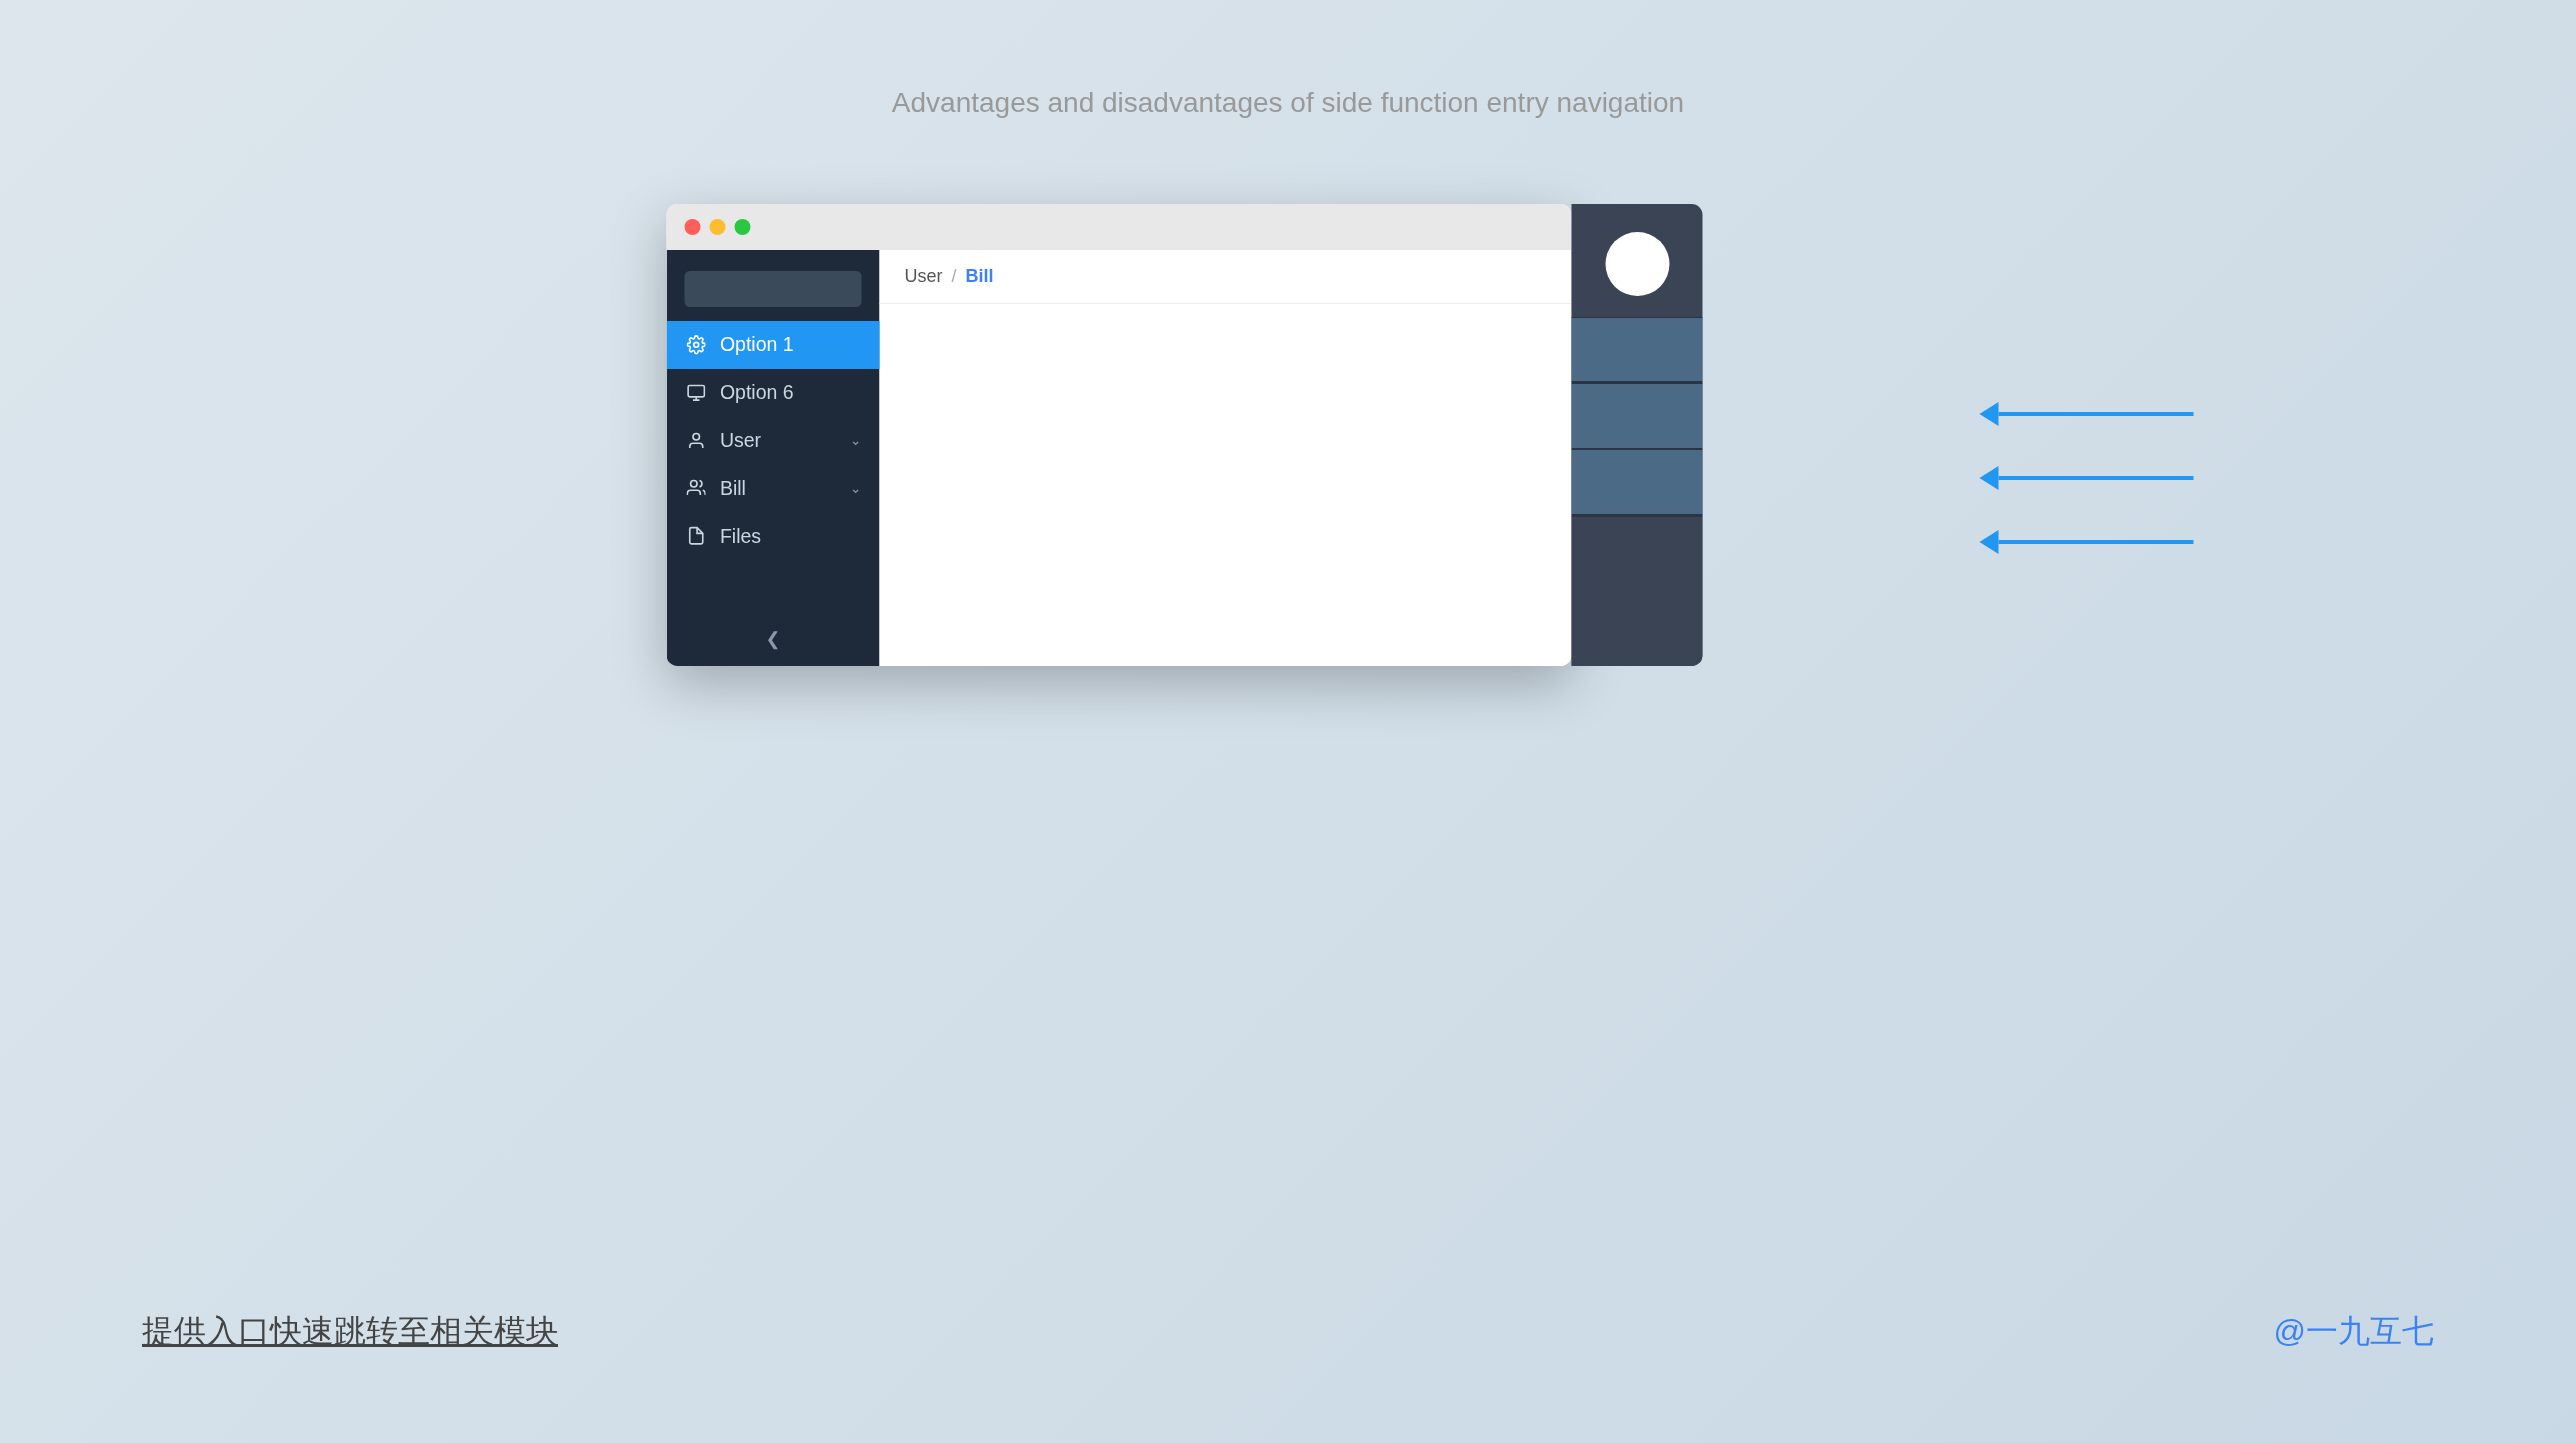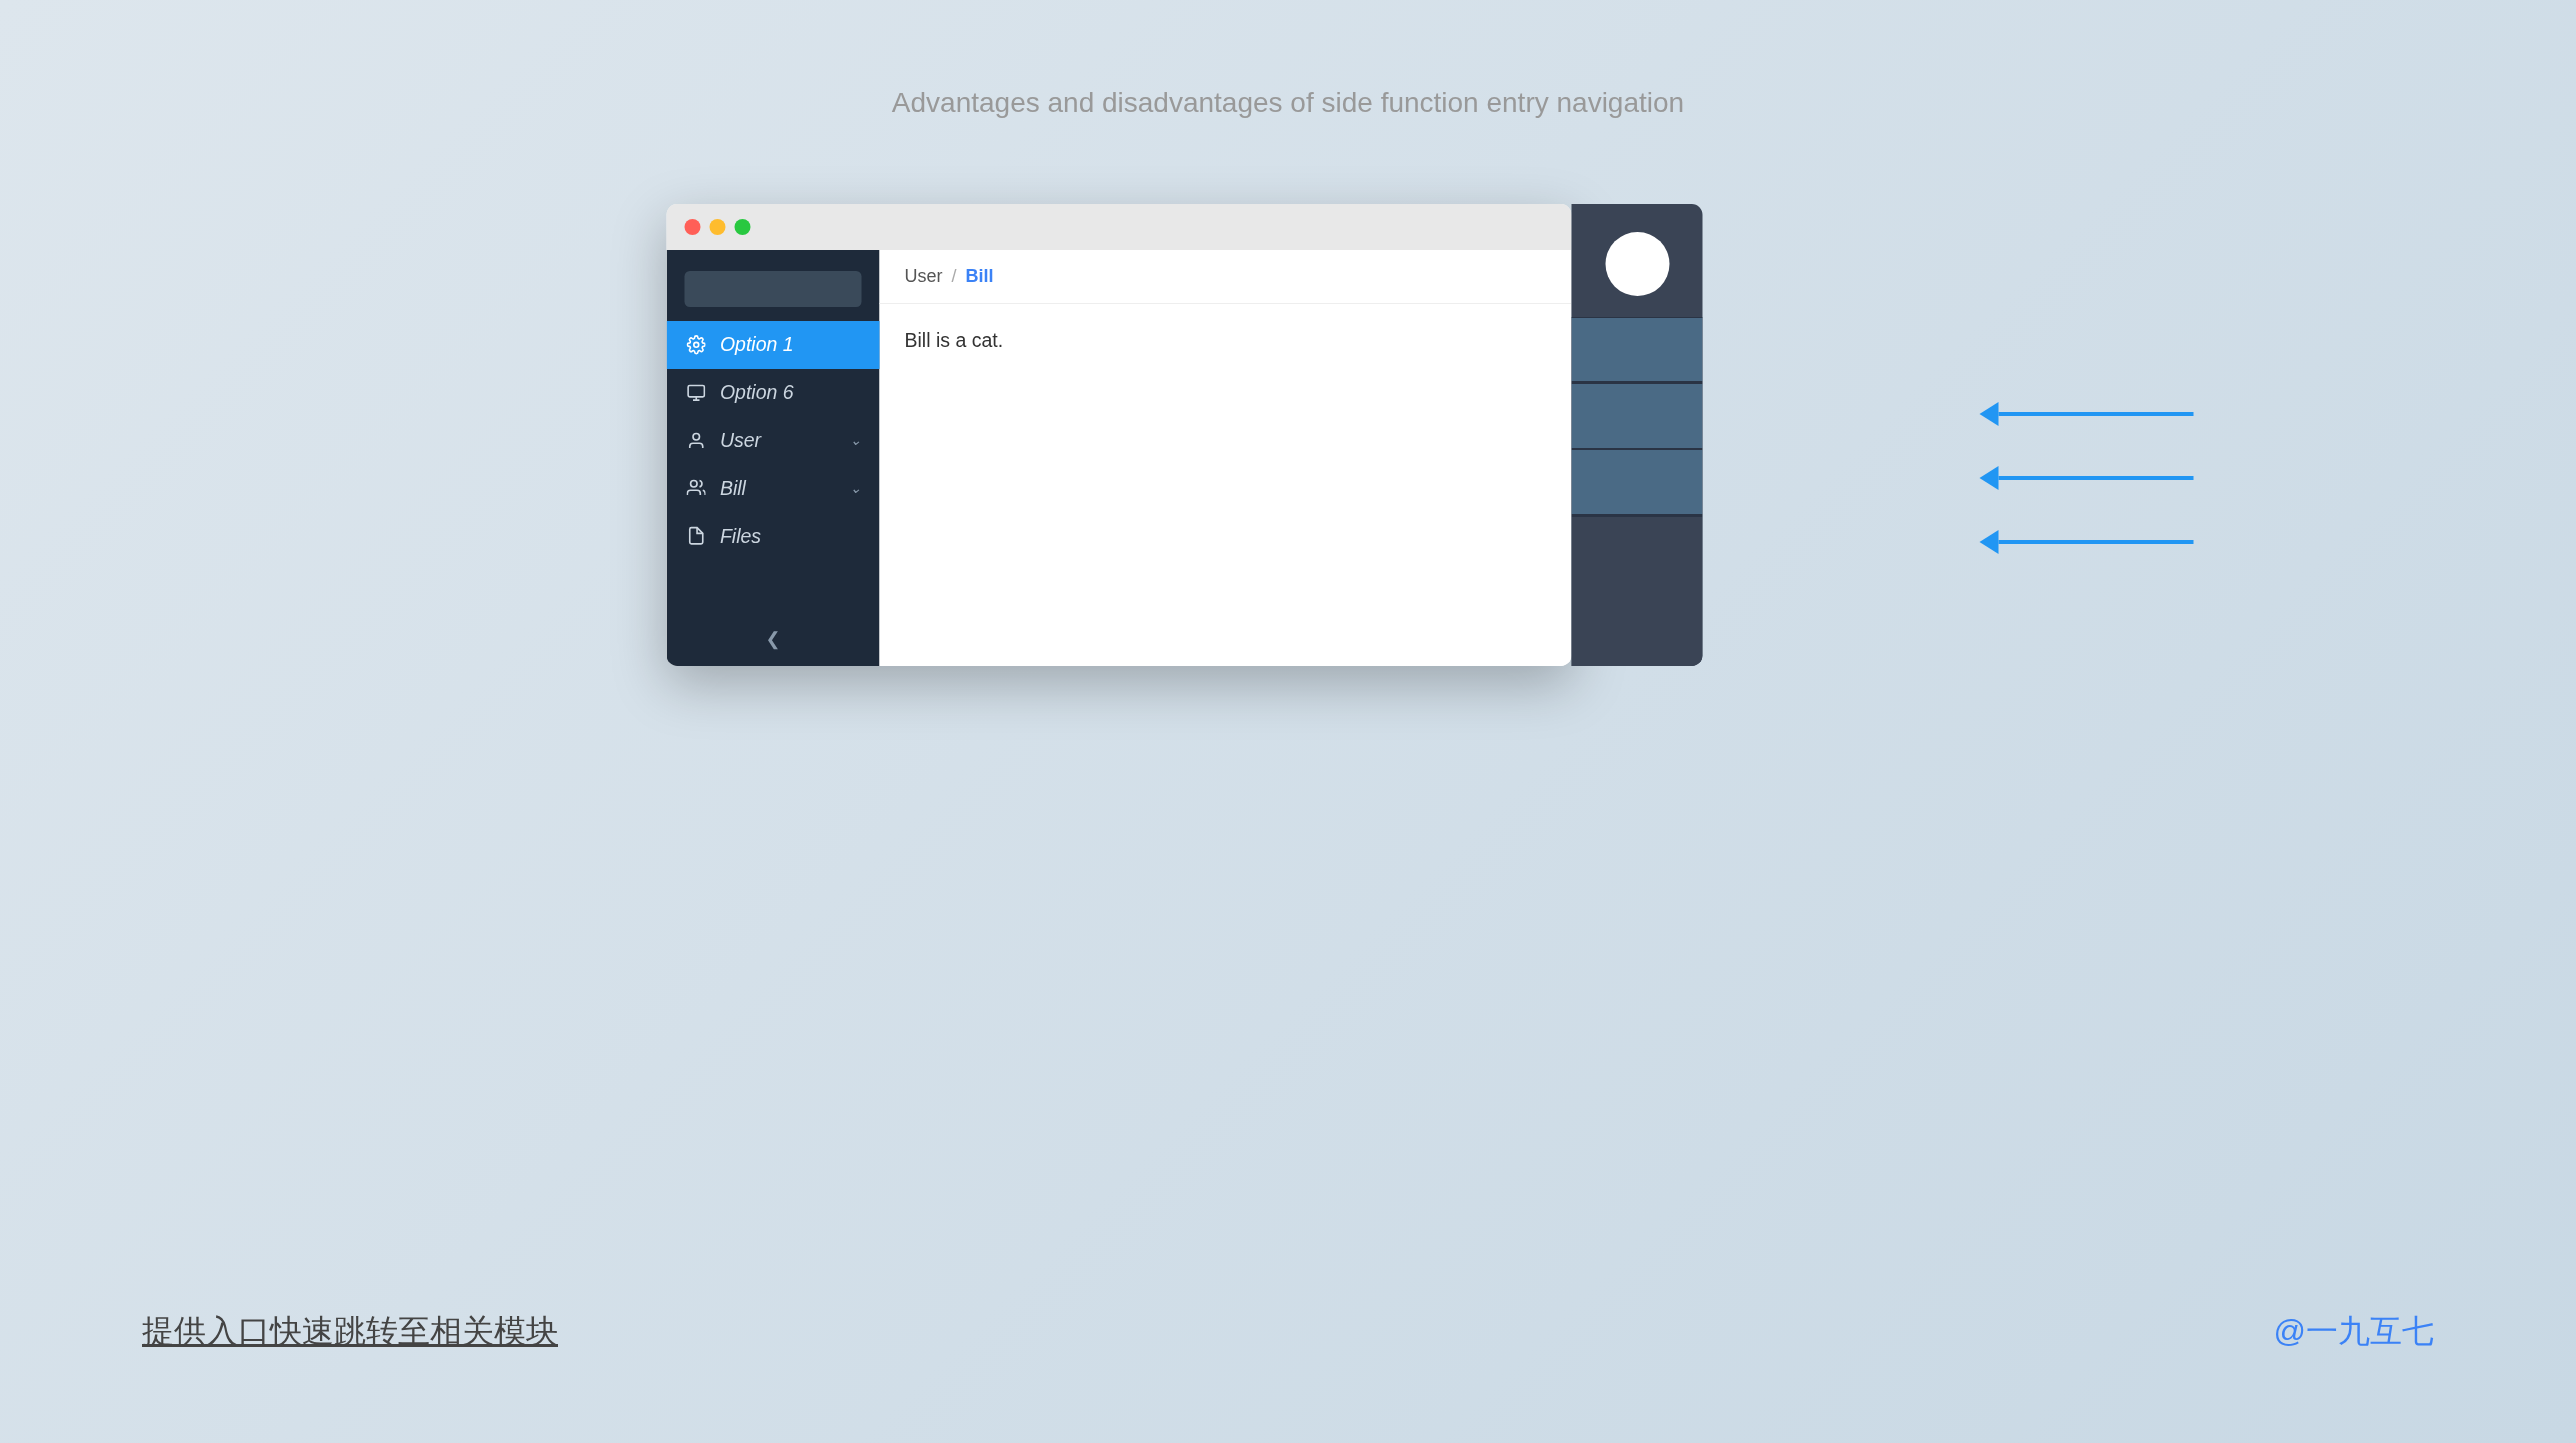--- a/index.html
+++ b/index.html
@@ -105,21 +105,20 @@
 
     .nav-item {
       display: flex;
       align-items: center;
       padding: 12.4px 18px;
       color: #ccd6e0;
       font-size: 19.5px;
       cursor: pointer;
       position: relative;
       gap: 12.4px;
-      font-style: italic;
     }
 
     .nav-item.active {
       background: #2196f3;
       color: #fff;
     }
 
     .nav-icon {
       width: 23px;
       height: 23px;
@@ -375,23 +374,20 @@
           <span>❮</span>
         </div>
       </div>
 
       <div class="main-content">
         <div class="breadcrumb-bar">
           <span>User</span>
           <span class="breadcrumb-separator">/</span>
           <span class="breadcrumb-current">Bill</span>
         </div>
-        <div class="content-body">
-          <p>Bill is a cat.</p>
-        </div>
       </div>
 
     </div>
   </div>
 
   <div class="right-panel">
     <div class="right-panel-avatar">
       <div class="avatar-circle"></div>
     </div>
 

